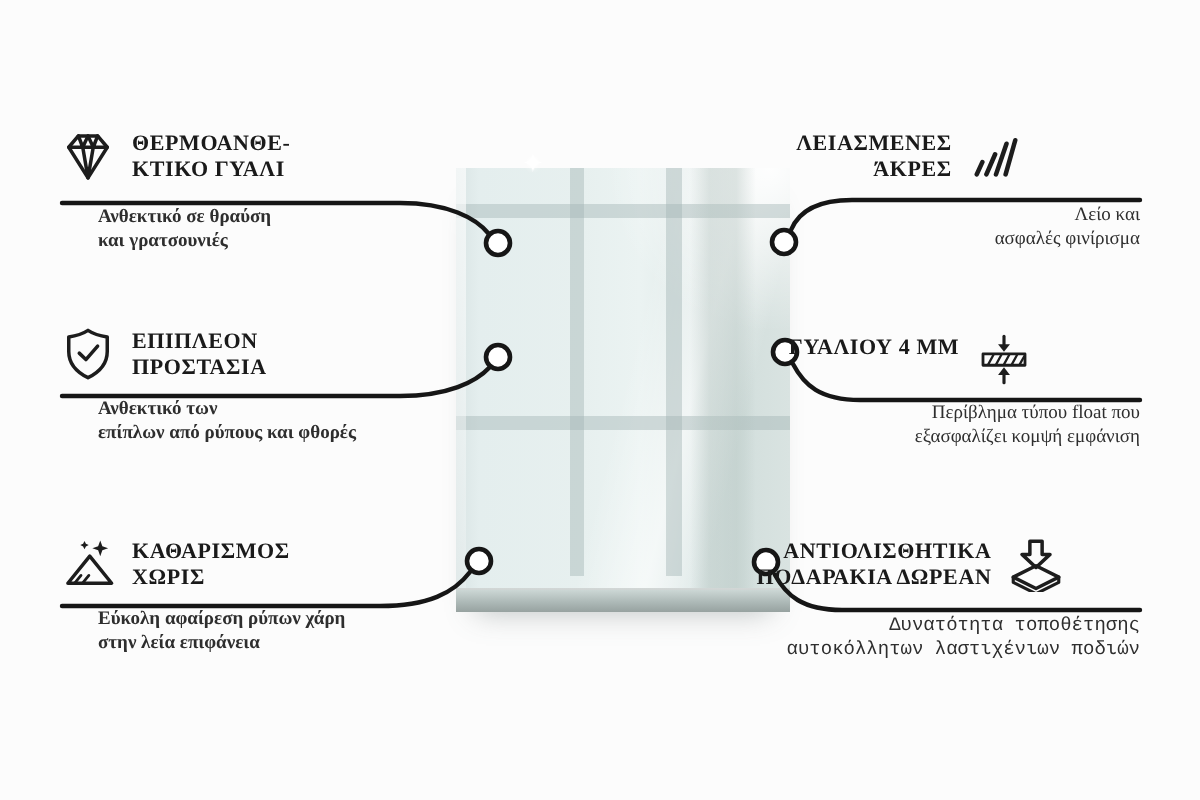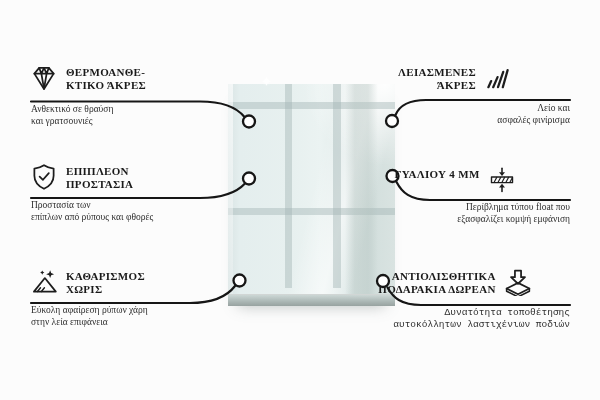--- a/index.html
+++ b/index.html
@@ -52,21 +52,21 @@
   .icon { flex:0 0 auto; }
   .icon svg { display:block; stroke:#1d1d1d; fill:none; stroke-width:2;
               stroke-linecap:round; stroke-linejoin:round; }
   .icon .fill { fill:#1d1d1d; stroke:none; }
   .title { font-weight:bold; font-size:11px; line-height:12.5px; letter-spacing:.3px; padding-top:2px; }
   .title span { display:block; }
   .desc { position:absolute; font-size:9.5px; line-height:11.5px; color:#2e2e2e; white-space:nowrap; }
   .desc span { display:block; }
 
   .left-col  { left:30px; }
-  .left-col .desc { left:1px; }
+  .left-col .desc { left:19px;font-weight:bold; }
   .right-col { right:30px; text-align:right; }
   .right-col .head { justify-content:center; }
   .right-col .desc { right:0; }
 
   #f-l1 { top:64px; }  #f-l1 .desc { top:40px; }
   #f-l2 { top:163px; } #f-l2 .desc { top:37px; }
   #f-l3 { top:268px; } #f-l3 .desc { top:37px; }
   #f-r1 { top:64px; }  #f-r1 .desc { top:39px; }
   #f-r2 { top:166px; } #f-r2 .desc { top:36px; }
   #f-r3 { top:268px; } #f-r3 .desc { top:39px;font-family:Liberation Mono, monospace; }
@@ -105,21 +105,21 @@
   <div class="feat left-col" id="f-l1">
     <div class="head">
       <span class="icon">
         <svg width="28" height="28" viewBox="0 0 32 32">
           <path d="M5 11 L10.5 4.5 H21.5 L27 11 L16 28.5 Z"></path>
           <path d="M5 11 H27 M10.5 4.5 L13 11 L16 4.5 L19 11 L21.5 4.5 M13 11 L16 28.5 L19 11"></path>
         </svg>
       </span>
       <div class="title">
         <span>ΘΕΡΜΟΑΝΘΕ-</span>
-        <span>ΚΤΙΚΟ ΆΚΡΕΣ</span>
+        <span>ΚΤΙΚΟ ΓΥΑΛΙ</span>
       </div>
     </div>
     <div class="desc">
       <span>Ανθεκτικό σε θραύση</span>
       <span>και γρατσουνιές</span>
     </div>
   </div>
 
   <div class="feat left-col" id="f-l2">
     <div class="head">
@@ -128,21 +128,21 @@
           <path d="M16 2.5 C19 4.5 23.5 5.8 27 6.3 V14.5 C27 21.5 22.5 26.3 16 29.5 C9.5 26.3 5 21.5 5 14.5 V6.3 C8.5 5.8 13 4.5 16 2.5 Z"></path>
           <path d="M11 15.5 L14.8 19.2 L21.5 11.5"></path>
         </svg>
       </span>
       <div class="title">
         <span>ΕΠΙΠΛΕΟΝ</span>
         <span>ΠΡΟΣΤΑΣΙΑ</span>
       </div>
     </div>
     <div class="desc">
-      <span>Προστασία των</span>
+      <span>Ανθεκτικό των</span>
       <span>επίπλων από ρύπους και φθορές</span>
     </div>
   </div>
 
   <div class="feat left-col" id="f-l3">
     <div class="head">
       <span class="icon">
         <svg width="28" height="28" viewBox="0 0 32 32">
           <path d="M4.5 27 L17 11.5 L29.5 27 Z"></path>
           <path d="M8.5 26.8 L12 22.5 M13 26.8 L16.5 22.5" stroke-width="1.6"></path>

